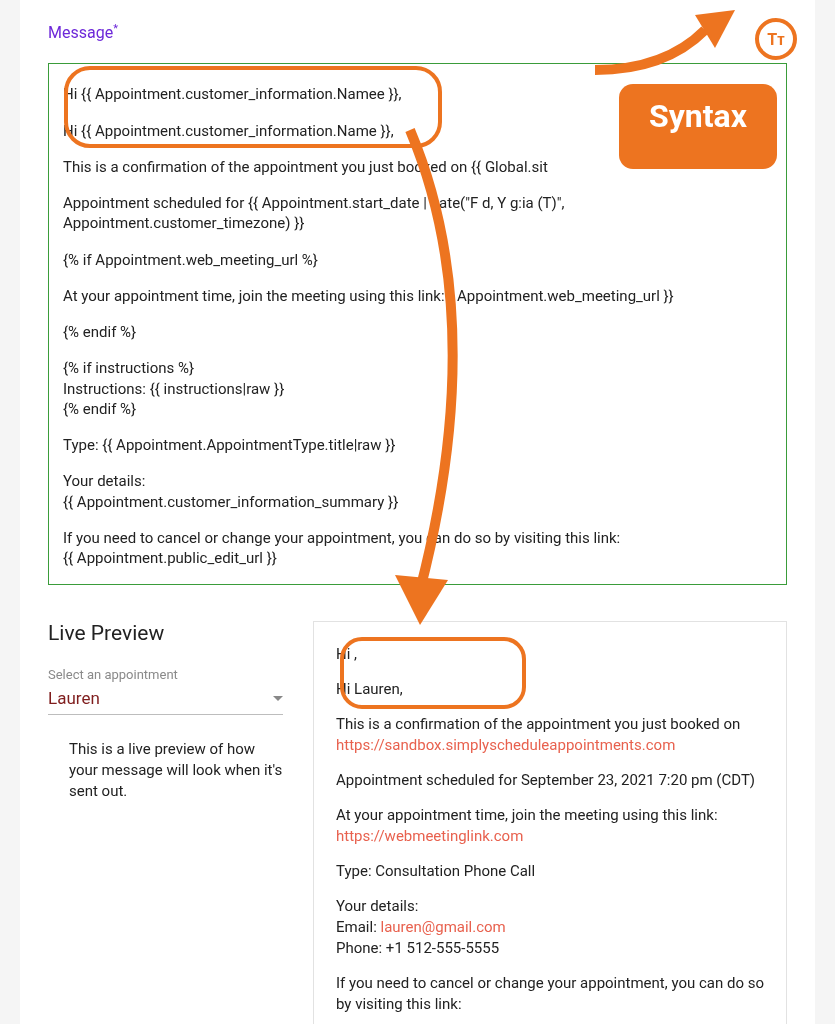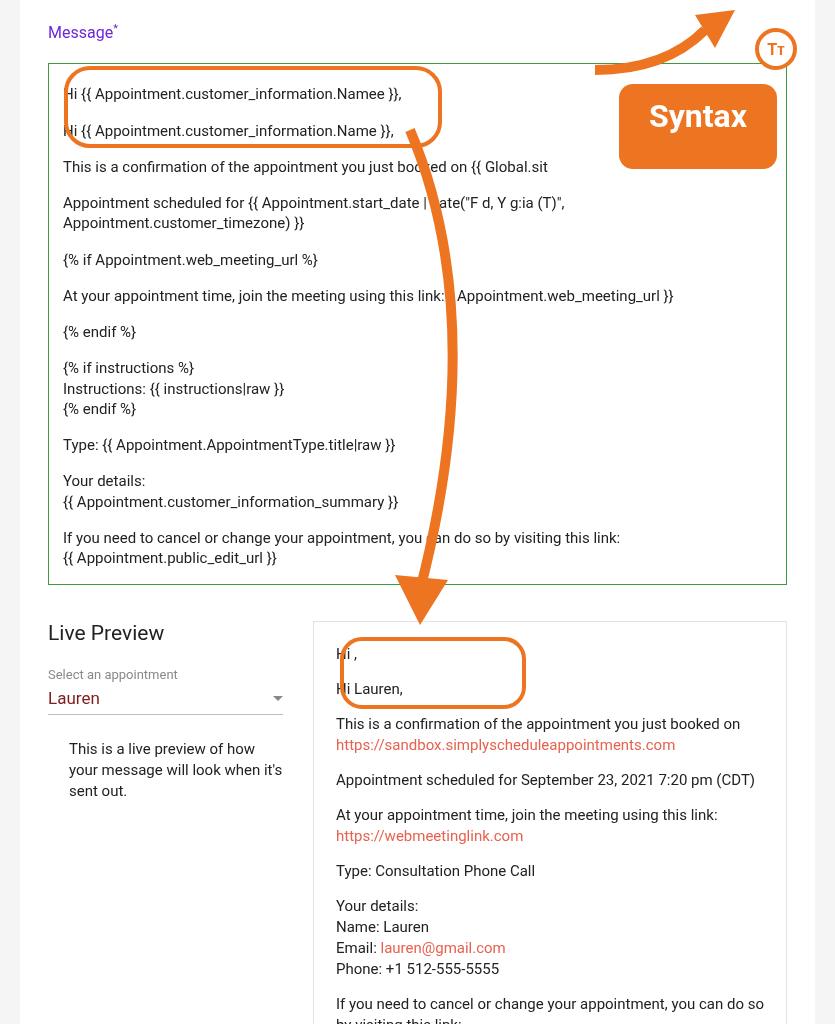--- a/index.html
+++ b/index.html
@@ -82,21 +82,21 @@
       width: 378px; height: 82px;
     }
     .callout-2 {
       border: 4px solid #ed7420;
       border-radius: 22px;
       top: 637px; left: 320px;
       width: 186px; height: 72px;
     }
     .syntax-btn-circle {
       position: absolute;
-      top: 28px; right: 18px;
+      top: 18px; right: 18px;
       width: 42px; height: 42px;
       border: 4px solid #ed7420;
       border-radius: 50%;
       display: flex; align-items: center; justify-content: center;
       color: #ed7420;
       font-weight: bold;
       font-size: 16px;
       background: #fff;
     }
     .syntax-label {
@@ -167,21 +167,20 @@
         <span>This is a confirmation of the appointment you just booked on </span><br>
         <span class="lnk">https://sandbox.simplyscheduleappointments.com</span>
       </p>
       <p>Appointment scheduled for September 23, 2021 7:20 pm (CDT)</p>
       <p>
         <span>At your appointment time, join the meeting using this link: </span><br>
         <span class="lnk">https://webmeetinglink.com</span>
       </p>
       <p>Type: Consultation Phone Call</p>
       <p class="tight">Your details:</p>
-      <p class="tight">Name: Lauren</p>
       <p class="tight">
         <span>Email: </span><span class="lnk">lauren@gmail.com</span>
       </p>
       <p>Phone: +1 512-555-5555</p>
       <p class="tight">If you need to cancel or change your appointment, you can do so by visiting this link:</p>
     </div>
   </div>
 
   <div class="syntax-btn-circle">
     <span>Tᴛ</span>

